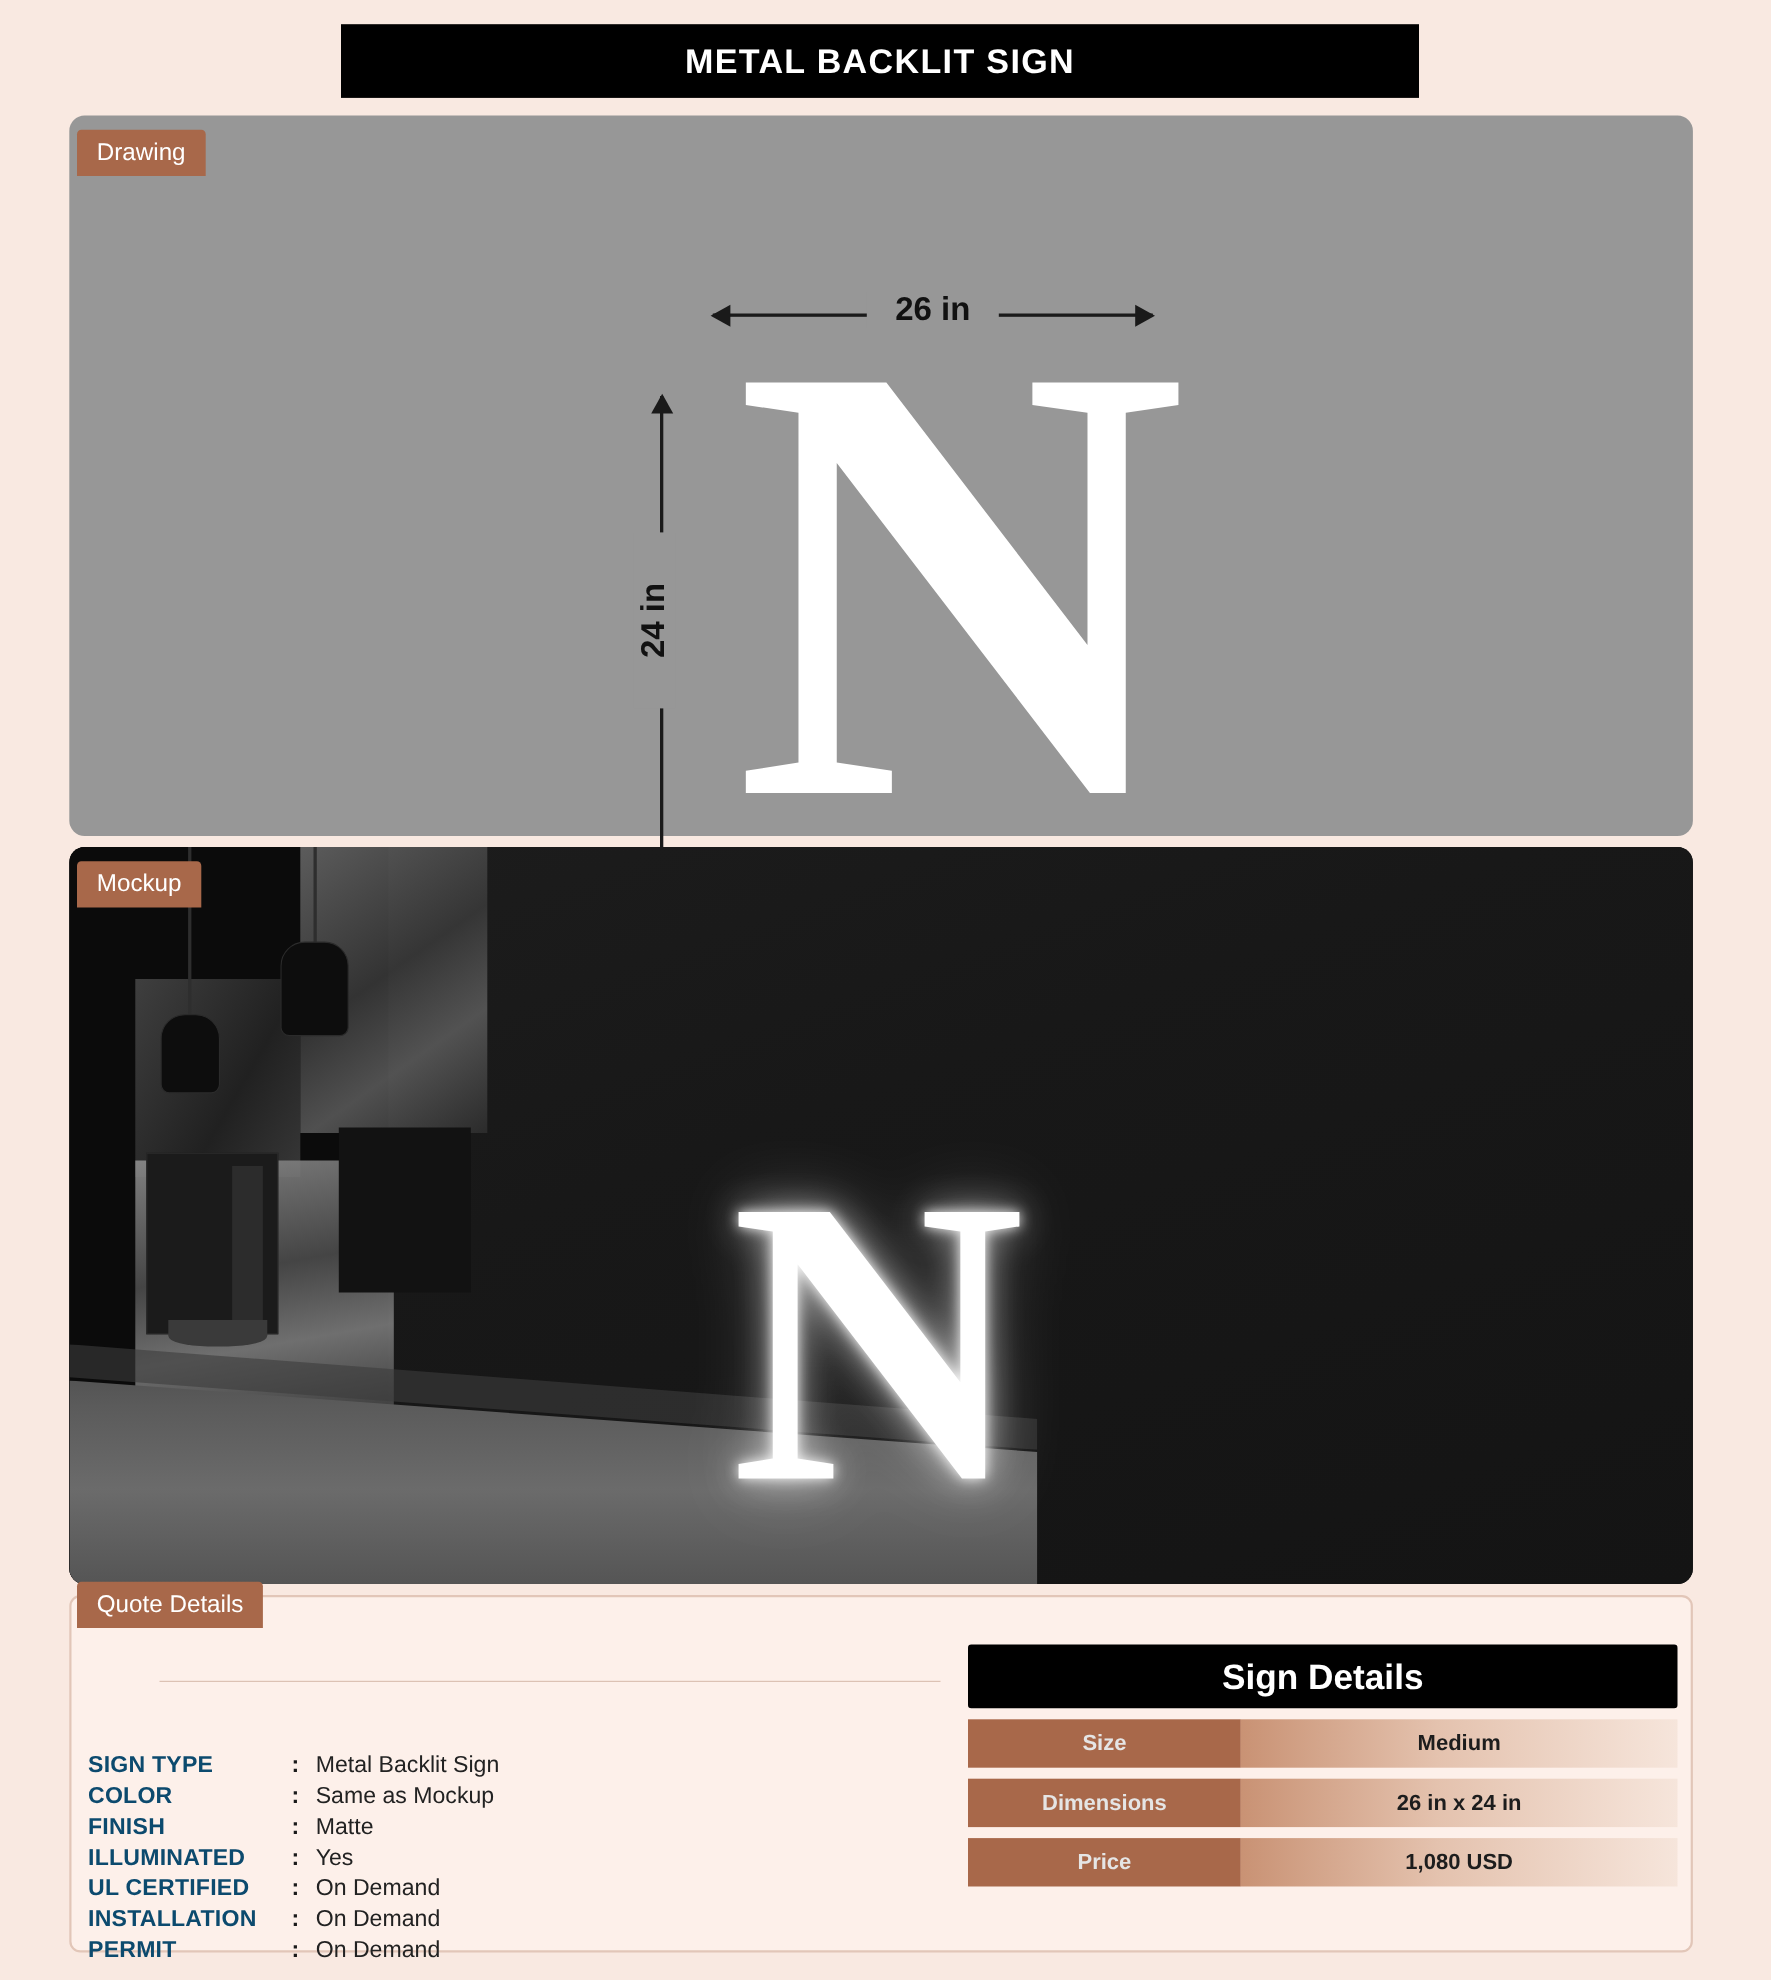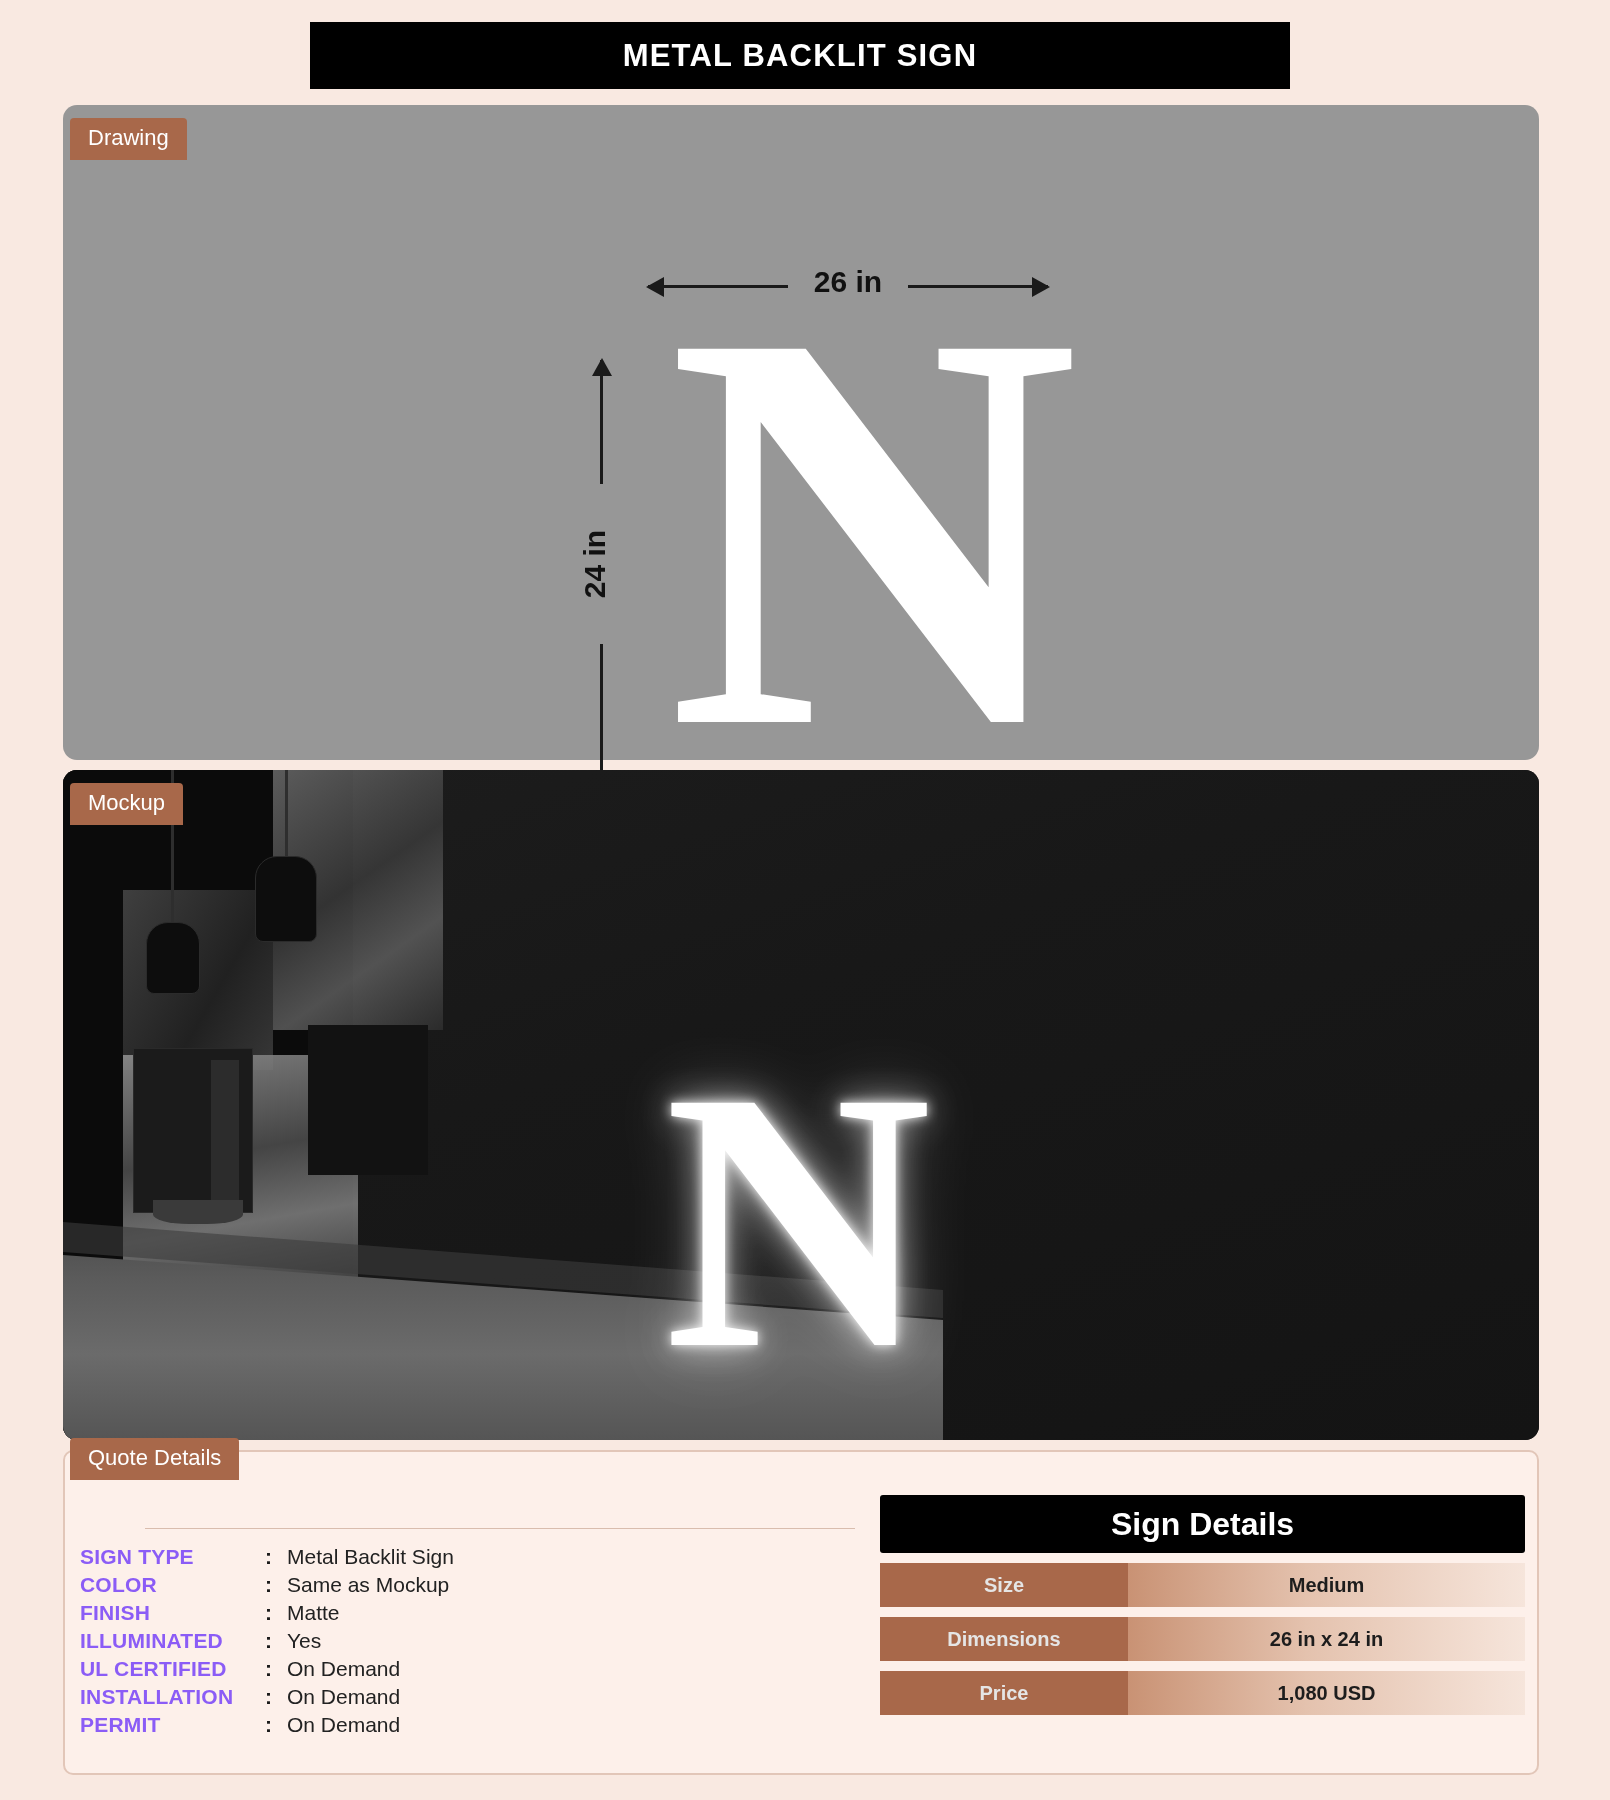--- a/index.html
+++ b/index.html
@@ -247,22 +247,23 @@
   }
   .spec-row {
     display: flex;
     align-items: baseline;
     height: 28px;
     font-size: 21px;
   }
   .spec-label {
     width: 185px;
     font-weight: bold;
-    color: #8b5cf6;
+    color: #0c4a6e;
     letter-spacing: .2px;
+    margin-top: 48px;
   }
   .spec-colon {
     width: 22px;
     font-weight: bold;
     color: #1a1a1a;
   }
   .spec-value { color: #222; }
 
   
   .sign-details {

